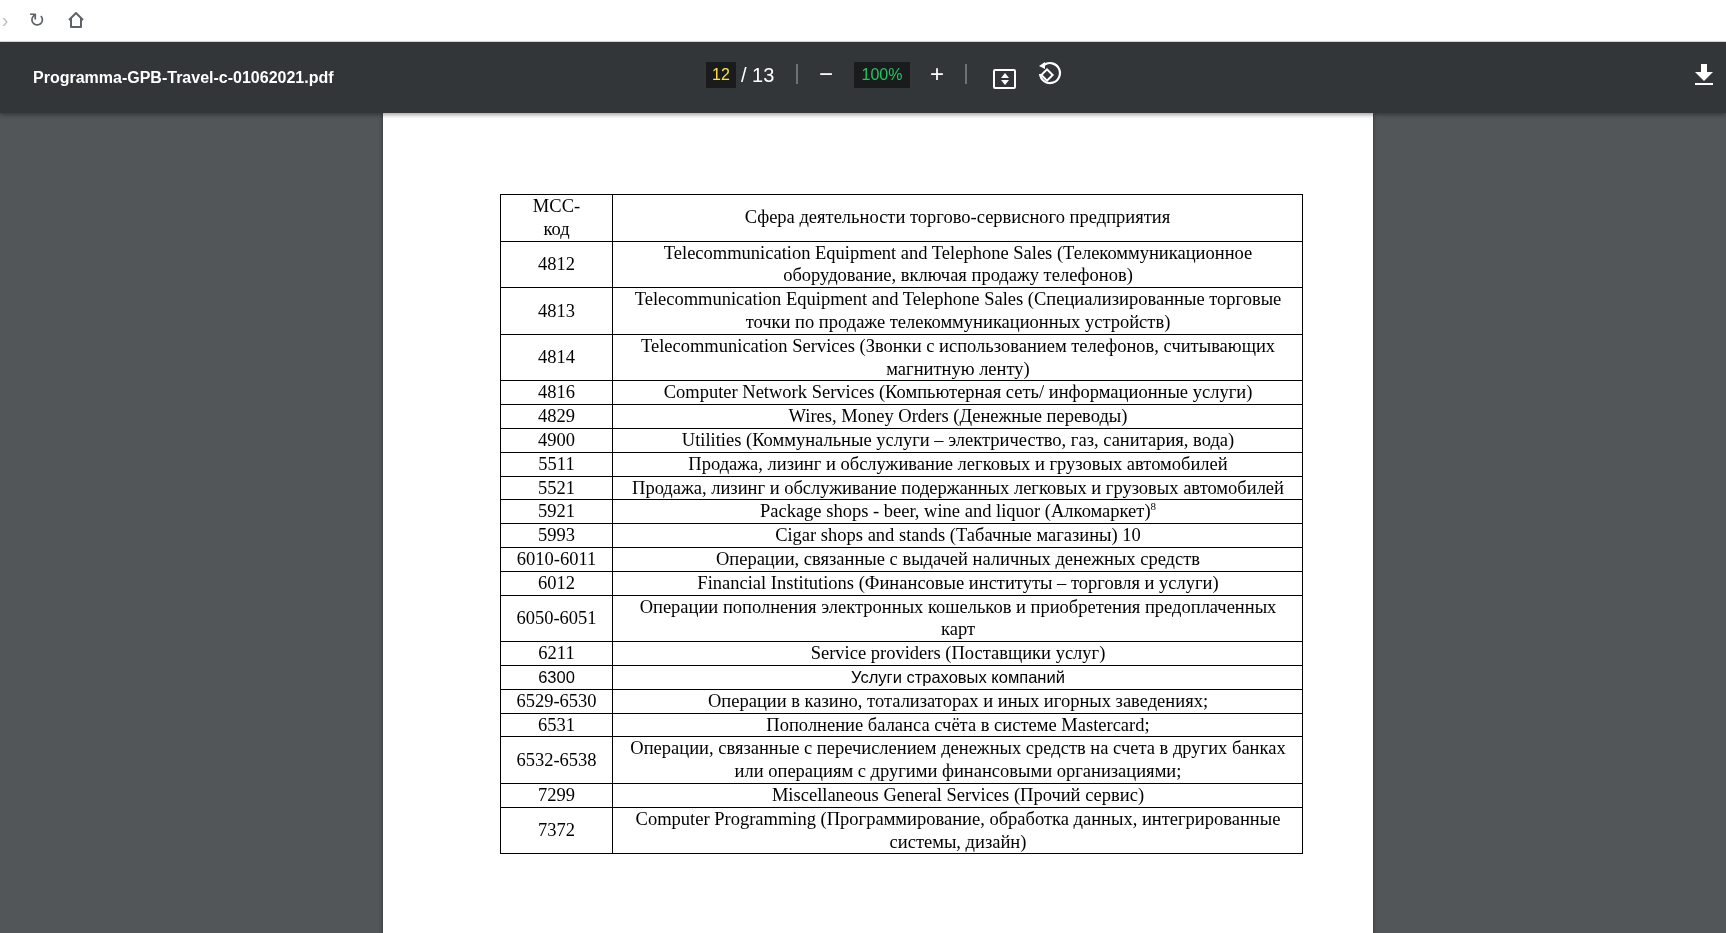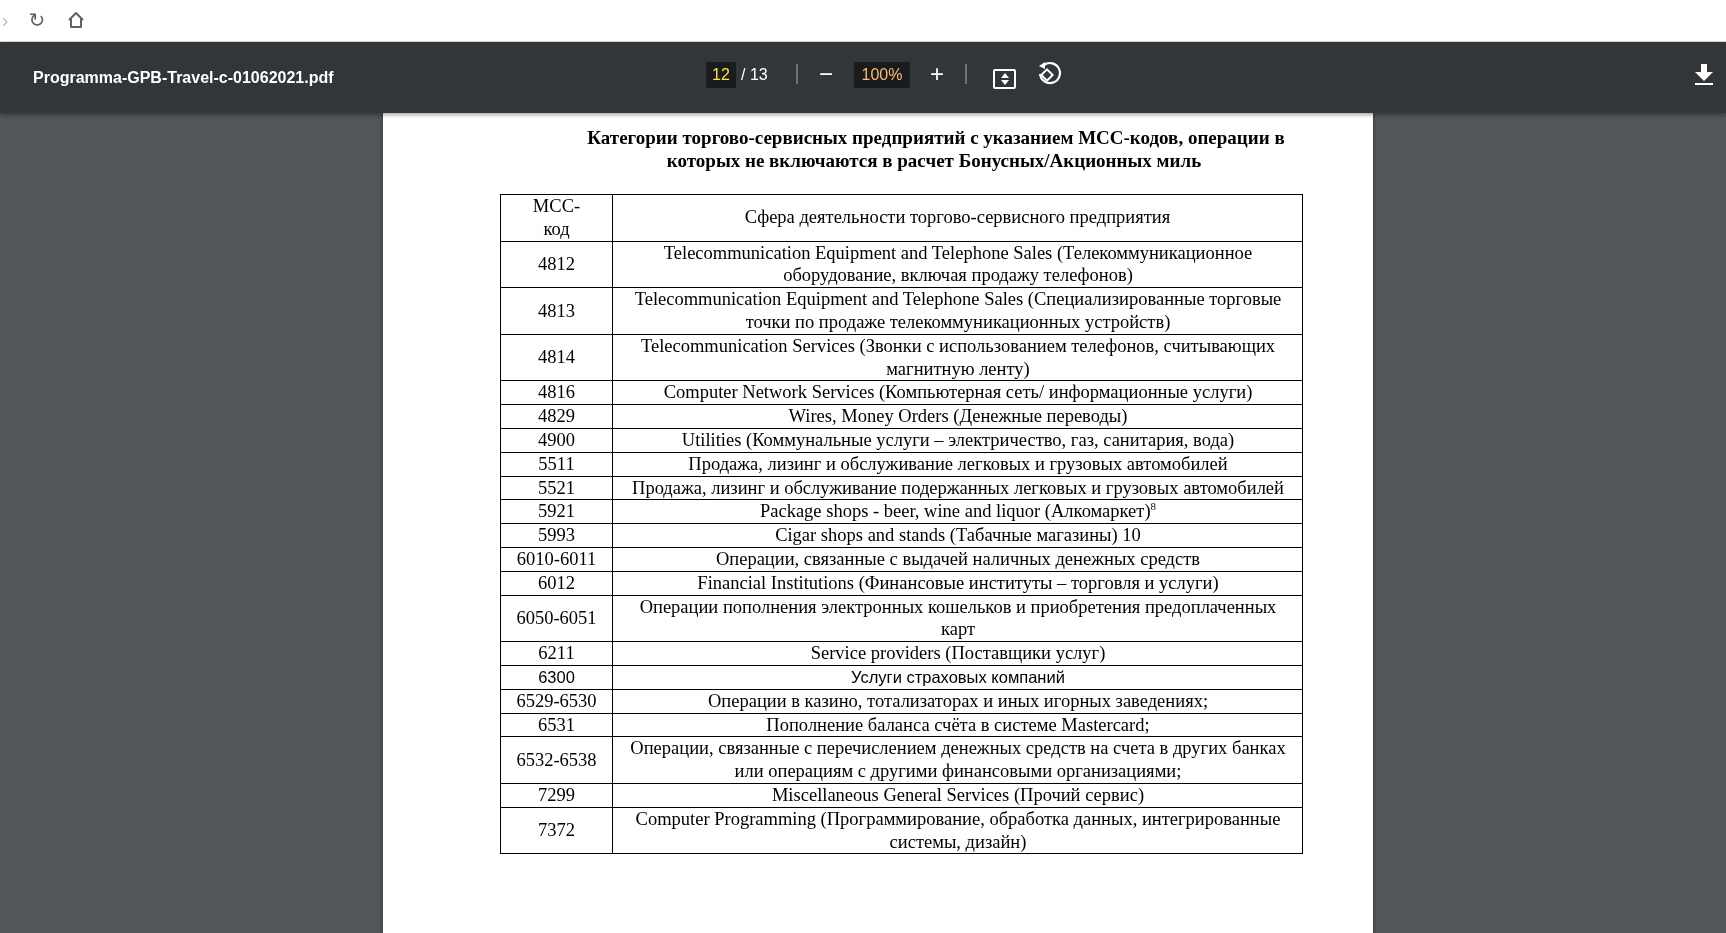--- a/index.html
+++ b/index.html
@@ -16,24 +16,24 @@
   .lock .shackle { position: absolute; left: 2px; top: -4px; width: 7px; height: 7px; border: 2px solid #5f6368; border-bottom: none; border-radius: 4px 4px 0 0; }
   .lock .body { position: absolute; left: 0; top: 3px; width: 11px; height: 9px; background: #5f6368; border-radius: 1px; }
   .url { position: absolute; left: 40px; top: 0; line-height: 34px; font-size: 17px; color: #202124; letter-spacing: 0.05px; }
   .url .path { color: #5f6368; }
   .star { position: absolute; right: 14px; top: 4px; font-size: 22px; color: #5f6368; line-height: 26px; cursor: pointer; }
 
   
   .pdf-toolbar { position: absolute; left: 0; top: 42px; width: 1726px; height: 71px; background: #323639; box-shadow: 0 2px 4px rgba(0,0,0,0.35); z-index: 2; }
   .doc-title { position: absolute; left: 13px; top: 0; line-height: 71px; font-size: 16px; font-weight: bold; color: #ffffff; margin-left: 20px; }
   .page-box { position: absolute; left: 706px; top: 20px; width: 30px; height: 26px; background: #191b1c; color: #fde047; font-size: 16px; line-height: 26px; text-align: center; }
-  .page-sep { position: absolute; left: 741px; top: 20px; color: #fff; font-size: 16px; line-height: 26px; text-align: center; }
+  .page-sep { position: absolute; left: 741px; top: 20px; color: #fff; font-size: 20px; line-height: 26px; text-align: center; }
   .divider { position: absolute; top: 22px; width: 2px; height: 20px; background: #6f7275; }
   .tb-icon { position: absolute; top: 16px; width: 32px; height: 32px; color: #fff; text-align: center; line-height: 32px; font-size: 24px; cursor: pointer; }
-  .zoom-box { position: absolute; left: 854px; top: 20px; width: 56px; height: 26px; background: #191b1c; color: #fdba74; font-size: 16px; line-height: 26px; text-align: center; }
+  .zoom-box { position: absolute; left: 854px; top: 20px; width: 56px; height: 26px; background: #191b1c; color: #22c55e; font-size: 16px; line-height: 26px; text-align: center; }
   .fit-icon { position: absolute; left: 993px; top: 27px; width: 23px; height: 20px; border: 2px solid #fff; border-radius: 2px; }
   .fit-icon::before { content: ""; position: absolute; left: 6px; top: 2px; border-left: 4px solid transparent; border-right: 4px solid transparent; border-bottom: 5px solid #fff; }
   .fit-icon::after { content: ""; position: absolute; left: 6px; top: 9px; border-left: 4px solid transparent; border-right: 4px solid transparent; border-top: 5px solid #fff; }
   .download-icon { position: absolute; right: 12px; top: 22px; width: 20px; height: 24px; }
   .download-icon .shaft { position: absolute; left: 7px; top: 0; width: 6px; height: 9px; background: #fff; }
   .download-icon .head { position: absolute; left: 1px; top: 8px; border-left: 9px solid transparent; border-right: 9px solid transparent; border-top: 9px solid #fff; }
   .download-icon .base { position: absolute; left: 1px; top: 19px; width: 18px; height: 2px; background: #fff; }
 
   
   .viewer { position: absolute; left: 0; top: 113px; width: 1726px; height: 820px; background: #525659; overflow: hidden; }
@@ -85,24 +85,20 @@
 
   <div class="download-icon">
     <span class="shaft"></span>
       <span class="head"></span>
       <span class="base"></span>
   </div>
 </div>
 
 <div class="viewer">
   <div class="page">
-    <div class="page-title">
-      <div>Категории торгово-сервисных предприятий с указанием МСС-кодов, операции в</div>
-      <div style="margin-left:-4px">которых не включаются в расчет Бонусных/Акционных миль</div>
-    </div>
 
     <table class="mcc-table">
       <thead>
         <tr>
           <th>МСС-код</th>
           <th>Сфера деятельности торгово-сервисного предприятия</th>
         </tr>
       </thead>
       <tbody id="mcc-body">
           <tr>

